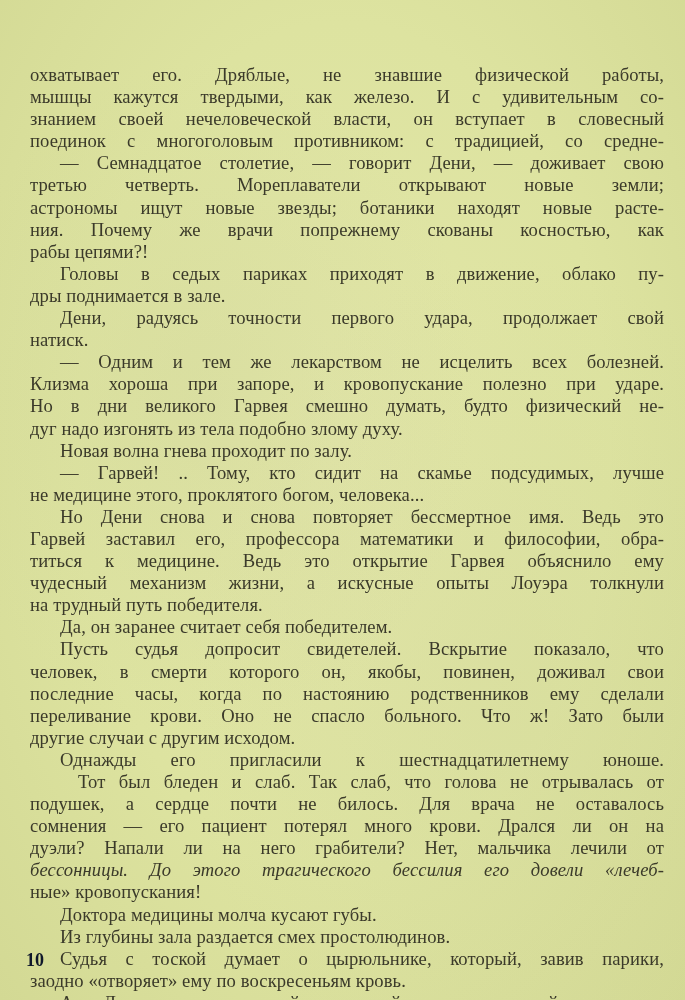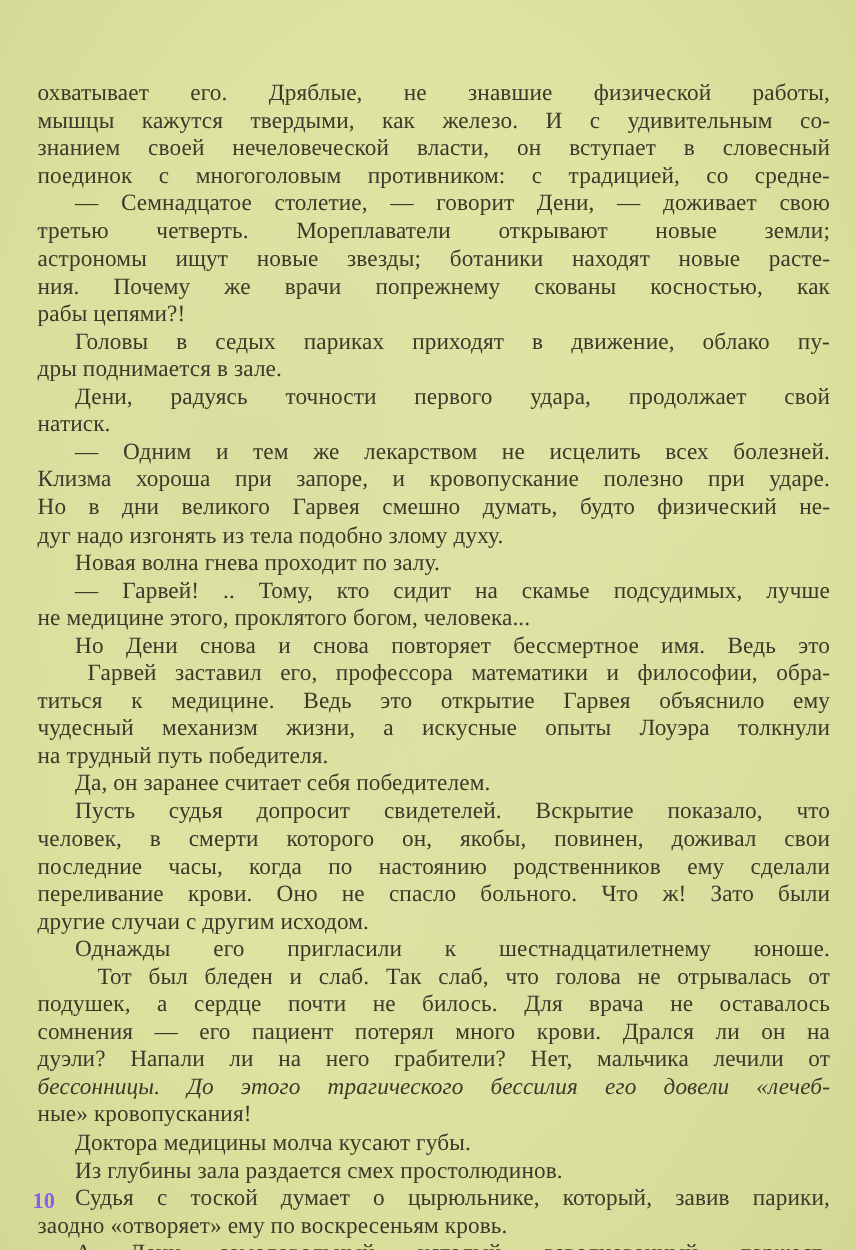--- a/index.html
+++ b/index.html
@@ -17,21 +17,21 @@
   .line {
     display:block; white-space:nowrap; text-align:justify;
     text-align-last:justify; height:22.1px; overflow:visible;
     font-stretch:condensed;
   }
   .line.last { text-align-last:left; }
   .indent { padding-left:30px; }
   .para { display:block; }
   .page-num {
     position:absolute; left:26px; top:950px;
-    font-family: "Liberation Serif", serif; font-size:18px; font-weight:bold; color:#8b5cf6;
+    font-family: "Liberation Serif", serif; font-size:18px; font-weight:bold; color:#0f172a;
   }
   .ghost { position:absolute; inset:0; pointer-events:none;
     background:
       radial-gradient(ellipse at 30% 40%, rgba(200,205,150,0.25), transparent 40%),
       radial-gradient(ellipse at 75% 70%, rgba(200,205,150,0.2), transparent 45%);
   }
 </style>
 </head>
 <body>
 
@@ -67,21 +67,21 @@
     </div>
     <div class="para">
       <span class="line indent last" style="display: block;">Новая волна гнева проходит по залу.</span>
     </div>
     <div class="para">
       <span class="line indent" style="display: block;">— Гарвей! .. Тому, кто сидит на скамье подсудимых, лучше</span>
       <span class="line last" style="display: block;">не медицине этого, проклятого богом, человека...</span>
     </div>
     <div class="para">
       <span class="line indent" style="display: block;">Но Дени снова и снова повторяет бессмертное имя. Ведь это</span>
-      <span class="line" style="display: block; margin-left: 40px;">Гарвей заставил его, профессора математики и философии, обра-</span>
+      <span class="line" style="display: block;">Гарвей заставил его, профессора математики и философии, обра-</span>
       <span class="line" style="display: block;">титься к медицине. Ведь это открытие Гарвея объяснило ему</span>
       <span class="line" style="display: block;">чудесный механизм жизни, а искусные опыты Лоуэра толкнули</span>
       <span class="line last" style="display: block;">на трудный путь победителя.</span>
     </div>
     <div class="para">
       <span class="line indent last" style="display: block;">Да, он заранее считает себя победителем.</span>
     </div>
     <div class="para">
       <span class="line indent" style="display: block;">Пусть судья допросит свидетелей. Вскрытие показало, что</span>
       <span class="line" style="display: block;">человек, в смерти которого он, якобы, повинен, доживал свои</span>

